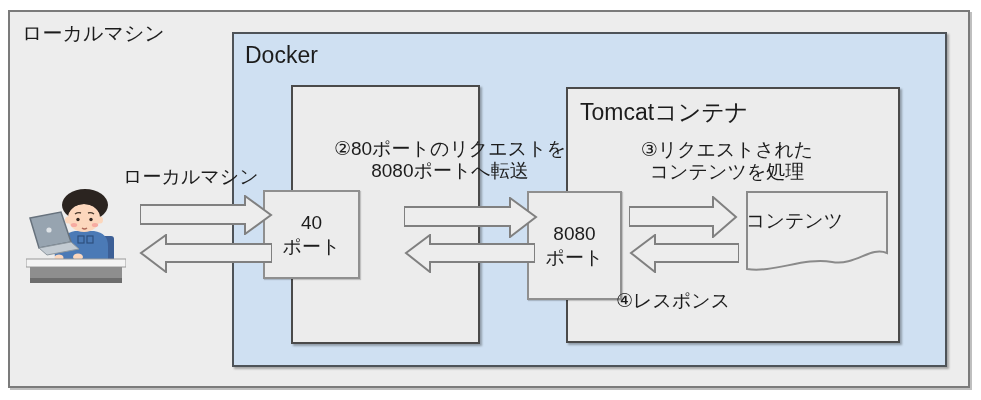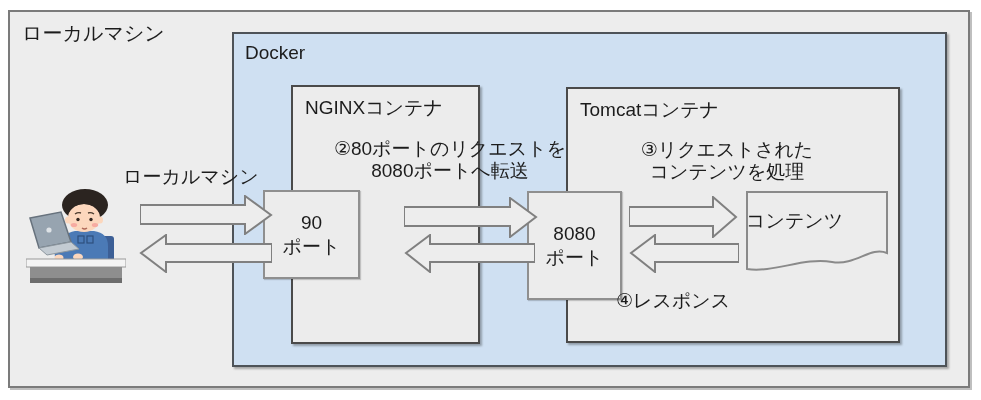--- a/index.html
+++ b/index.html
@@ -5,21 +5,21 @@
   html,body{margin:0;padding:0;background:#ffffff;}
   body{font-family:"Liberation Sans","DejaVu Sans",sans-serif;color:#1c1c1c;}
   .stage{position:relative;width:981px;height:400px;background:#ffffff;overflow:hidden;}
   .abs{position:absolute;}
   .panel{position:absolute;box-sizing:border-box;}
   .outer-box{left:8px;top:10px;width:962px;height:378px;background:#ededed;border:2px solid #7b7b7b;box-shadow:2px 2px 0 rgba(0,0,0,0.25);}
   .docker-box{left:232px;top:32px;width:715px;height:335px;background:#cfe0f2;border:2px solid #4e5358;box-shadow:2px 2px 2px rgba(0,0,0,0.30);}
   .container-box{background:#ececec;border:2px solid #4a4a4a;box-shadow:2px 2px 2px rgba(0,0,0,0.30);}
   .nginx-box{left:291px;top:85px;width:189px;height:259px;}
   .tomcat-box{left:566px;top:87px;width:334px;height:256px;}
-  .box-title{position:absolute;font-size:19px;white-space:nowrap;}
+  .box-title{position:absolute;font-size:23px;white-space:nowrap;}
   .title-local{left:22px;top:20px;font-size:20px;}
   .title-docker{left:245px;top:42px;}
   .title-nginx{left:305px;top:95px;}
   .title-tomcat{left:580px;top:97px;}
   .port-box{position:absolute;box-sizing:border-box;background:#ececec;border:2px solid #8f8f8f;display:flex;align-items:center;justify-content:center;text-align:center;font-size:19px;line-height:24px;white-space:pre-line;box-shadow:1px 1px 1px rgba(0,0,0,0.18);}
   .port80{left:263px;top:190px;width:97px;height:89px;}
   .port8080{left:527px;top:191px;width:95px;height:109px;}
   .contents-shape{left:746px;top:191px;width:142px;height:88px;}
   .contents-label{left:746px;top:208px;width:142px;font-size:19px;}
   .step-label{position:absolute;font-size:19px;line-height:22px;white-space:pre-line;}
@@ -33,21 +33,20 @@
 
 <div class="stage">
 
   <div class="panel outer-box"></div>
   <div class="box-title title-local">ローカルマシン</div>
 
   <div class="panel docker-box"></div>
   <div class="box-title title-docker">Docker</div>
 
   <div class="panel container-box nginx-box"></div>
-  <div class="box-title title-nginx">NGINXコンテナ</div>
 
   <div class="panel container-box tomcat-box"></div>
   <div class="box-title title-tomcat">Tomcatコンテナ</div>
 
   <svg class="abs" style="left:26px;top:184px;" width="100" height="105" viewBox="0 0 100 105">
 
     <rect x="76" y="52" width="12" height="30" rx="3" fill="#3c5f96"></rect>
 
     <path d="M36,80 L36,62 Q36,49 49,47 L68,47 Q82,49 82,62 L82,80 Z" fill="#4b7ab6"></path>
 
@@ -74,21 +73,21 @@
 
     <polygon points="4,34 35,28 45,58 13,64" fill="#97a4b0" stroke="#67727d" stroke-width="1.5"></polygon>
     <circle cx="23" cy="46" r="2.6" fill="#dde2e6"></circle>
     <polygon points="13,64 45,58 53,65 21,71" fill="#c3cbd2" stroke="#8d979f" stroke-width="1"></polygon>
 
     <rect x="0" y="75" width="100" height="8" fill="#f4f4f4" stroke="#9a9a9a" stroke-width="1"></rect>
     <rect x="4" y="83" width="92" height="13" fill="#8e8e8e"></rect>
     <rect x="4" y="94" width="92" height="5" fill="#6d6d6d"></rect>
   </svg>
 
-  <div class="port-box port80">90
+  <div class="port-box port80">40
 ポート</div>
   <div class="port-box port8080">8080
 ポート</div>
 
   <svg class="abs contents-shape" width="142" height="88" viewBox="0 0 142 88">
     <path class="doc-path" d="M1,1 H141 V62 C124,55 110,75 86,71 C58,66 28,82 1,78 Z"></path>
   </svg>
   <div class="abs contents-label">コンテンツ</div>
 
   <svg class="arrow" style="left:140px;top:195px;" width="133" height="40" viewBox="0 0 133 40">

